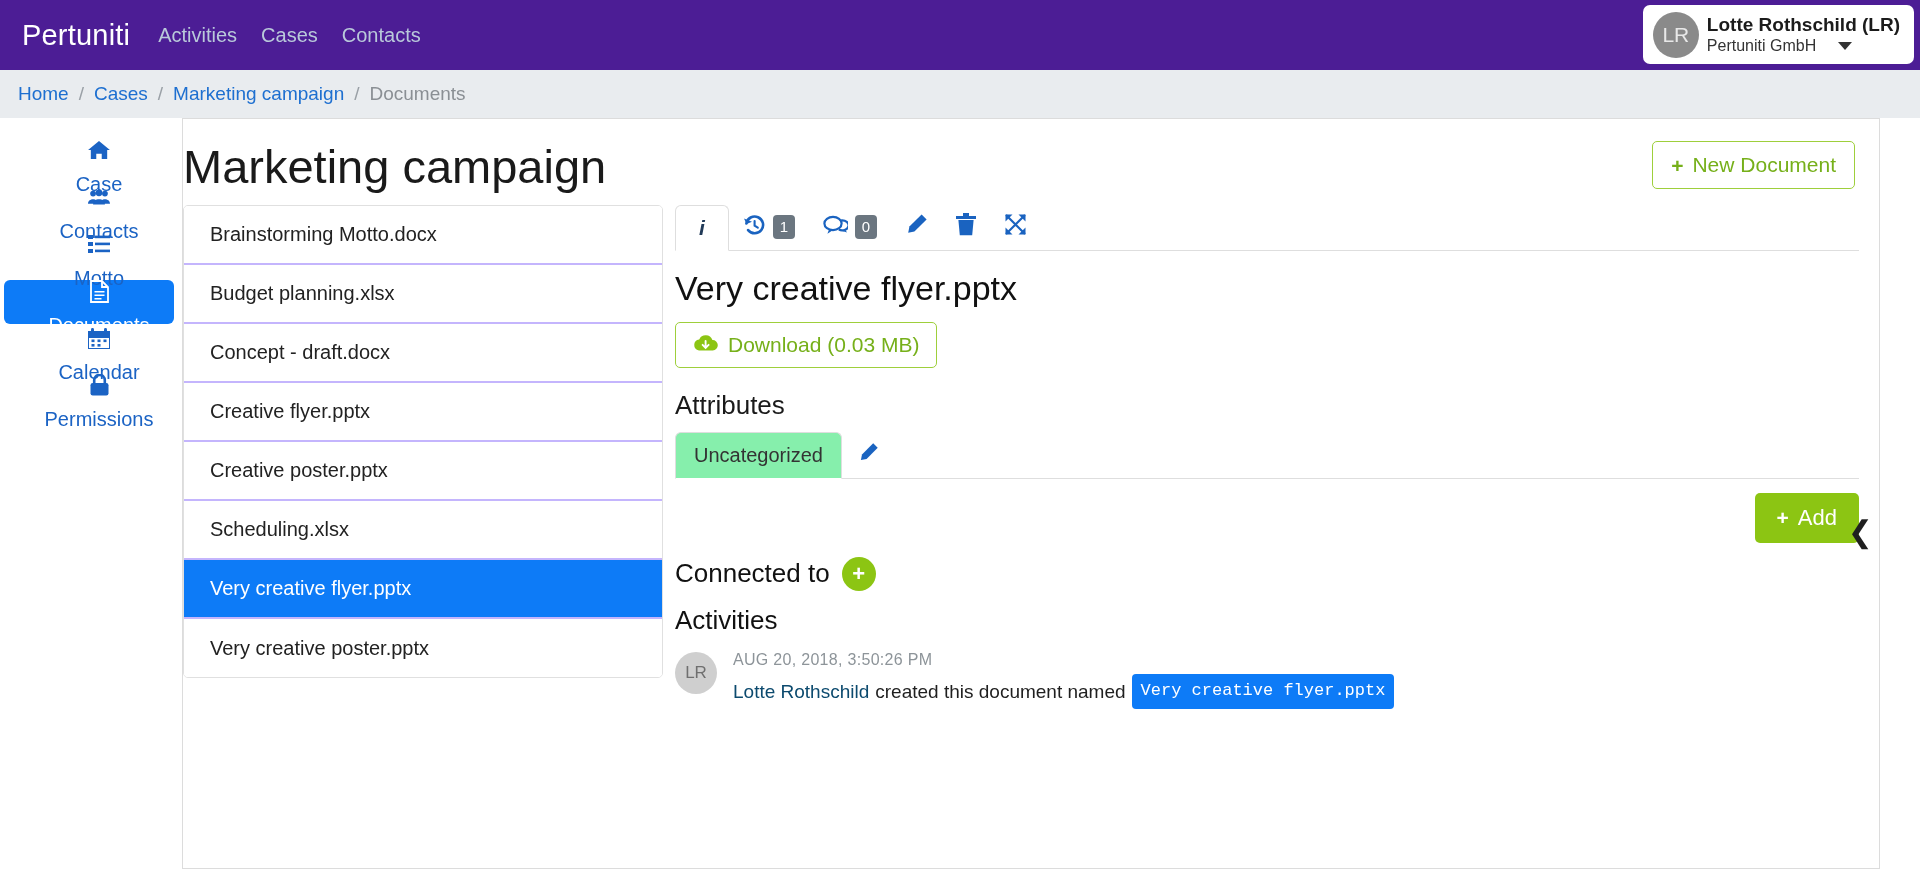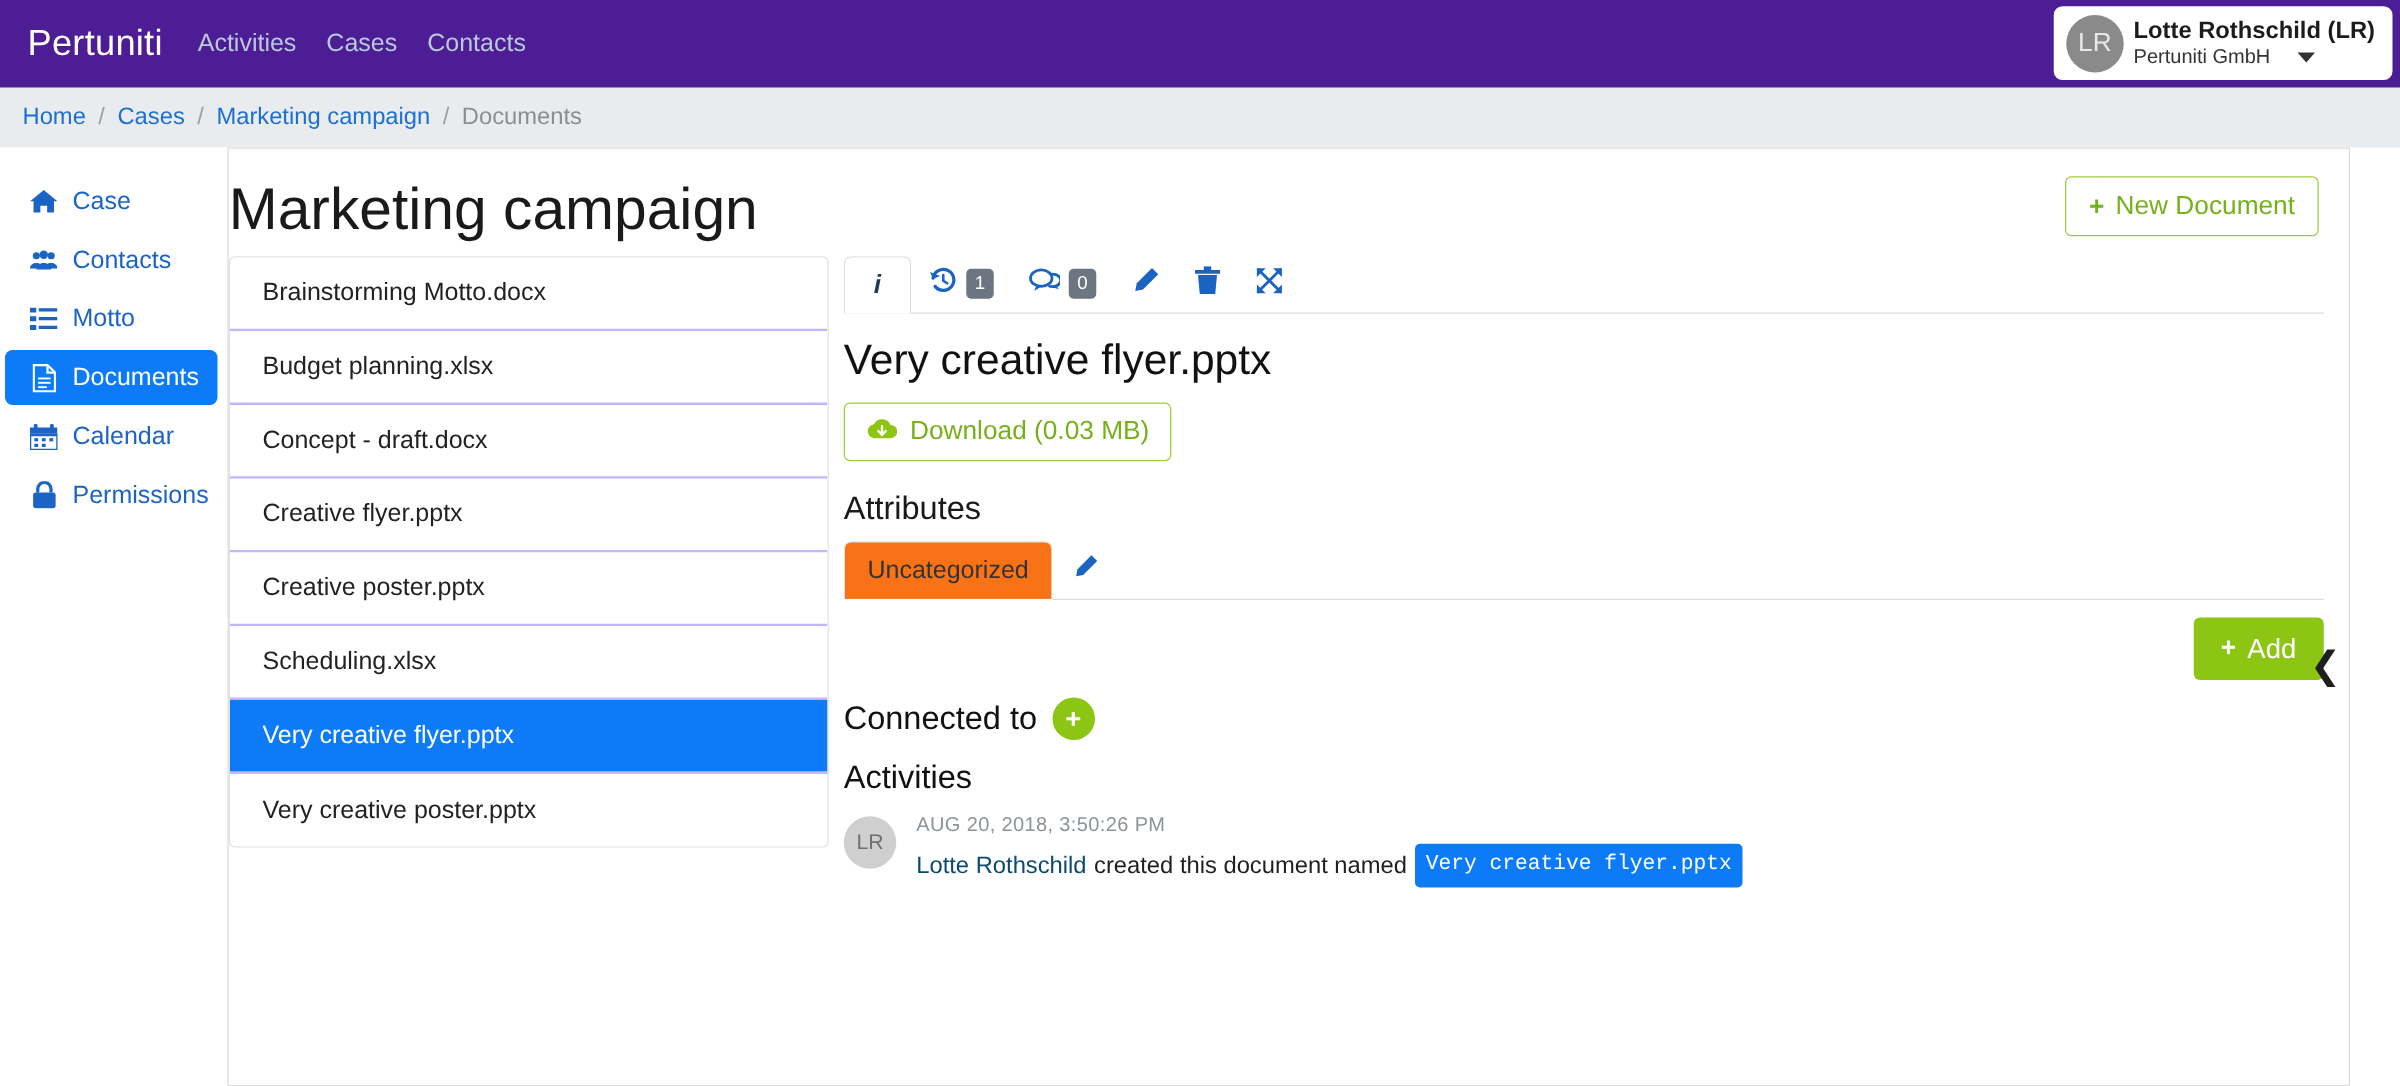--- a/index.html
+++ b/index.html
@@ -90,20 +90,21 @@
     display: flex;
     align-items: center;
     gap: 12px;
     height: 44px;
     margin: 3px 8px 3px 4px;
     padding-left: 20px;
     border-radius: 6px;
     color: #1b63c4;
     font-size: 20px;
     cursor: pointer;
+    flex-direction: column;
   }
   .side-item.active { background: #0d7bf7; color: #ffffff; }
   .side-item .sicon { width: 22px; height: 22px; display: flex; align-items: center; justify-content: center; flex: 0 0 22px; }
   .side-item svg { display: block; }
 
   
   .maincard {
     flex: 1 1 auto;
     margin: 0 40px 0 0;
     border: 1px solid #dcdcdc;
@@ -229,21 +230,21 @@
     border-bottom: 1px solid #dedede;
     height: 48px;
   }
   .attr-tab {
     border: 1px solid #dedede;
     border-bottom: 1px solid #fff;
     border-radius: 6px 6px 0 0;
     padding: 11px 18px;
     font-size: 20px;
     color: #333;
-    background: #f97316;
+    background: #86efac;
     position: relative; top: 1px;
     cursor: pointer;
   }
   .attr-edit { padding: 0 16px; color: #1a63c0; cursor: pointer; display:flex; align-items:center; height:46px;}
   .addrow { display: flex; justify-content: flex-end; padding: 14px 0 0 0; }
   .btn-add {
     background: #8cc513;
     color: #ffffff;
     border: none;
     border-radius: 5px;

